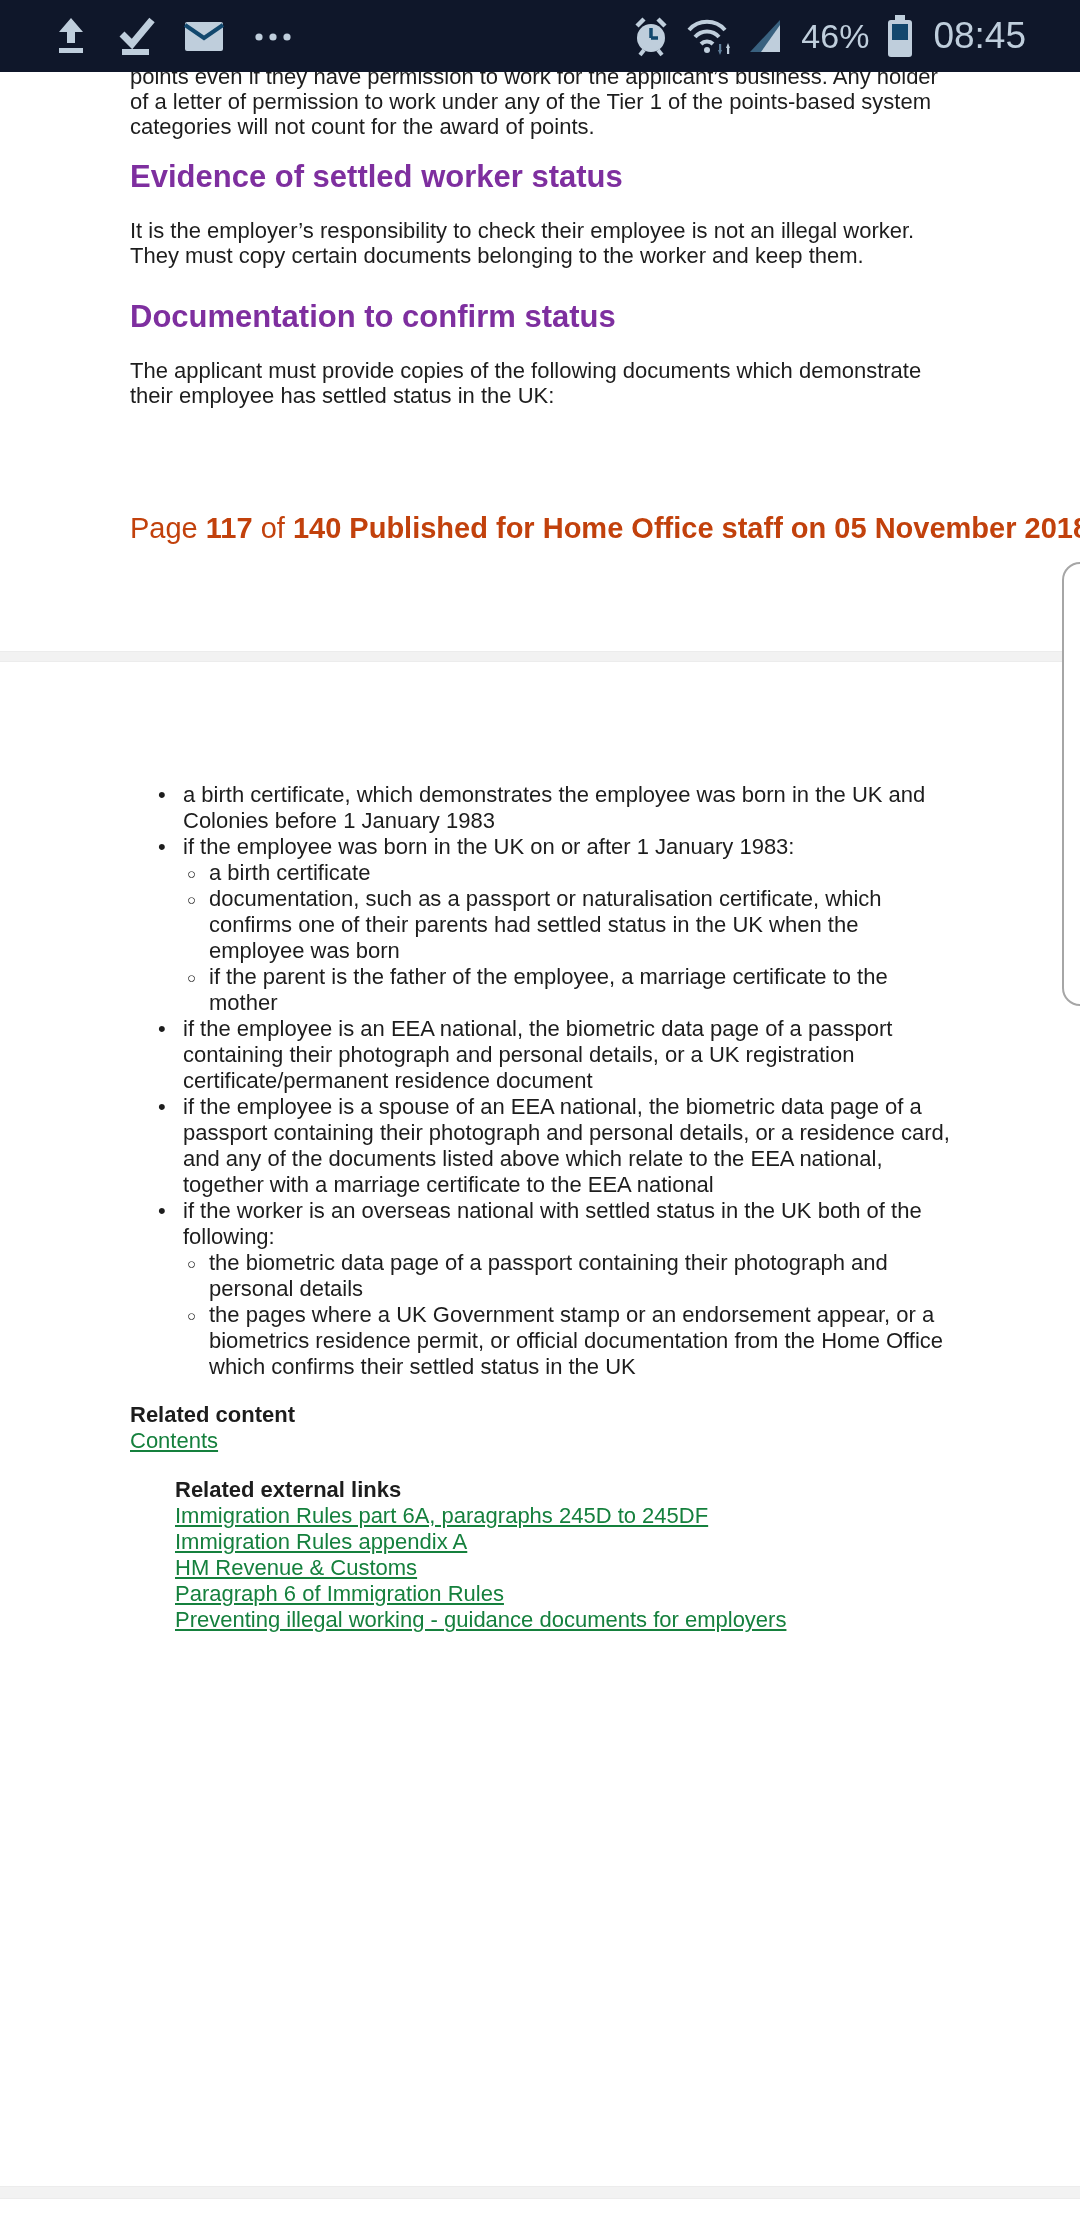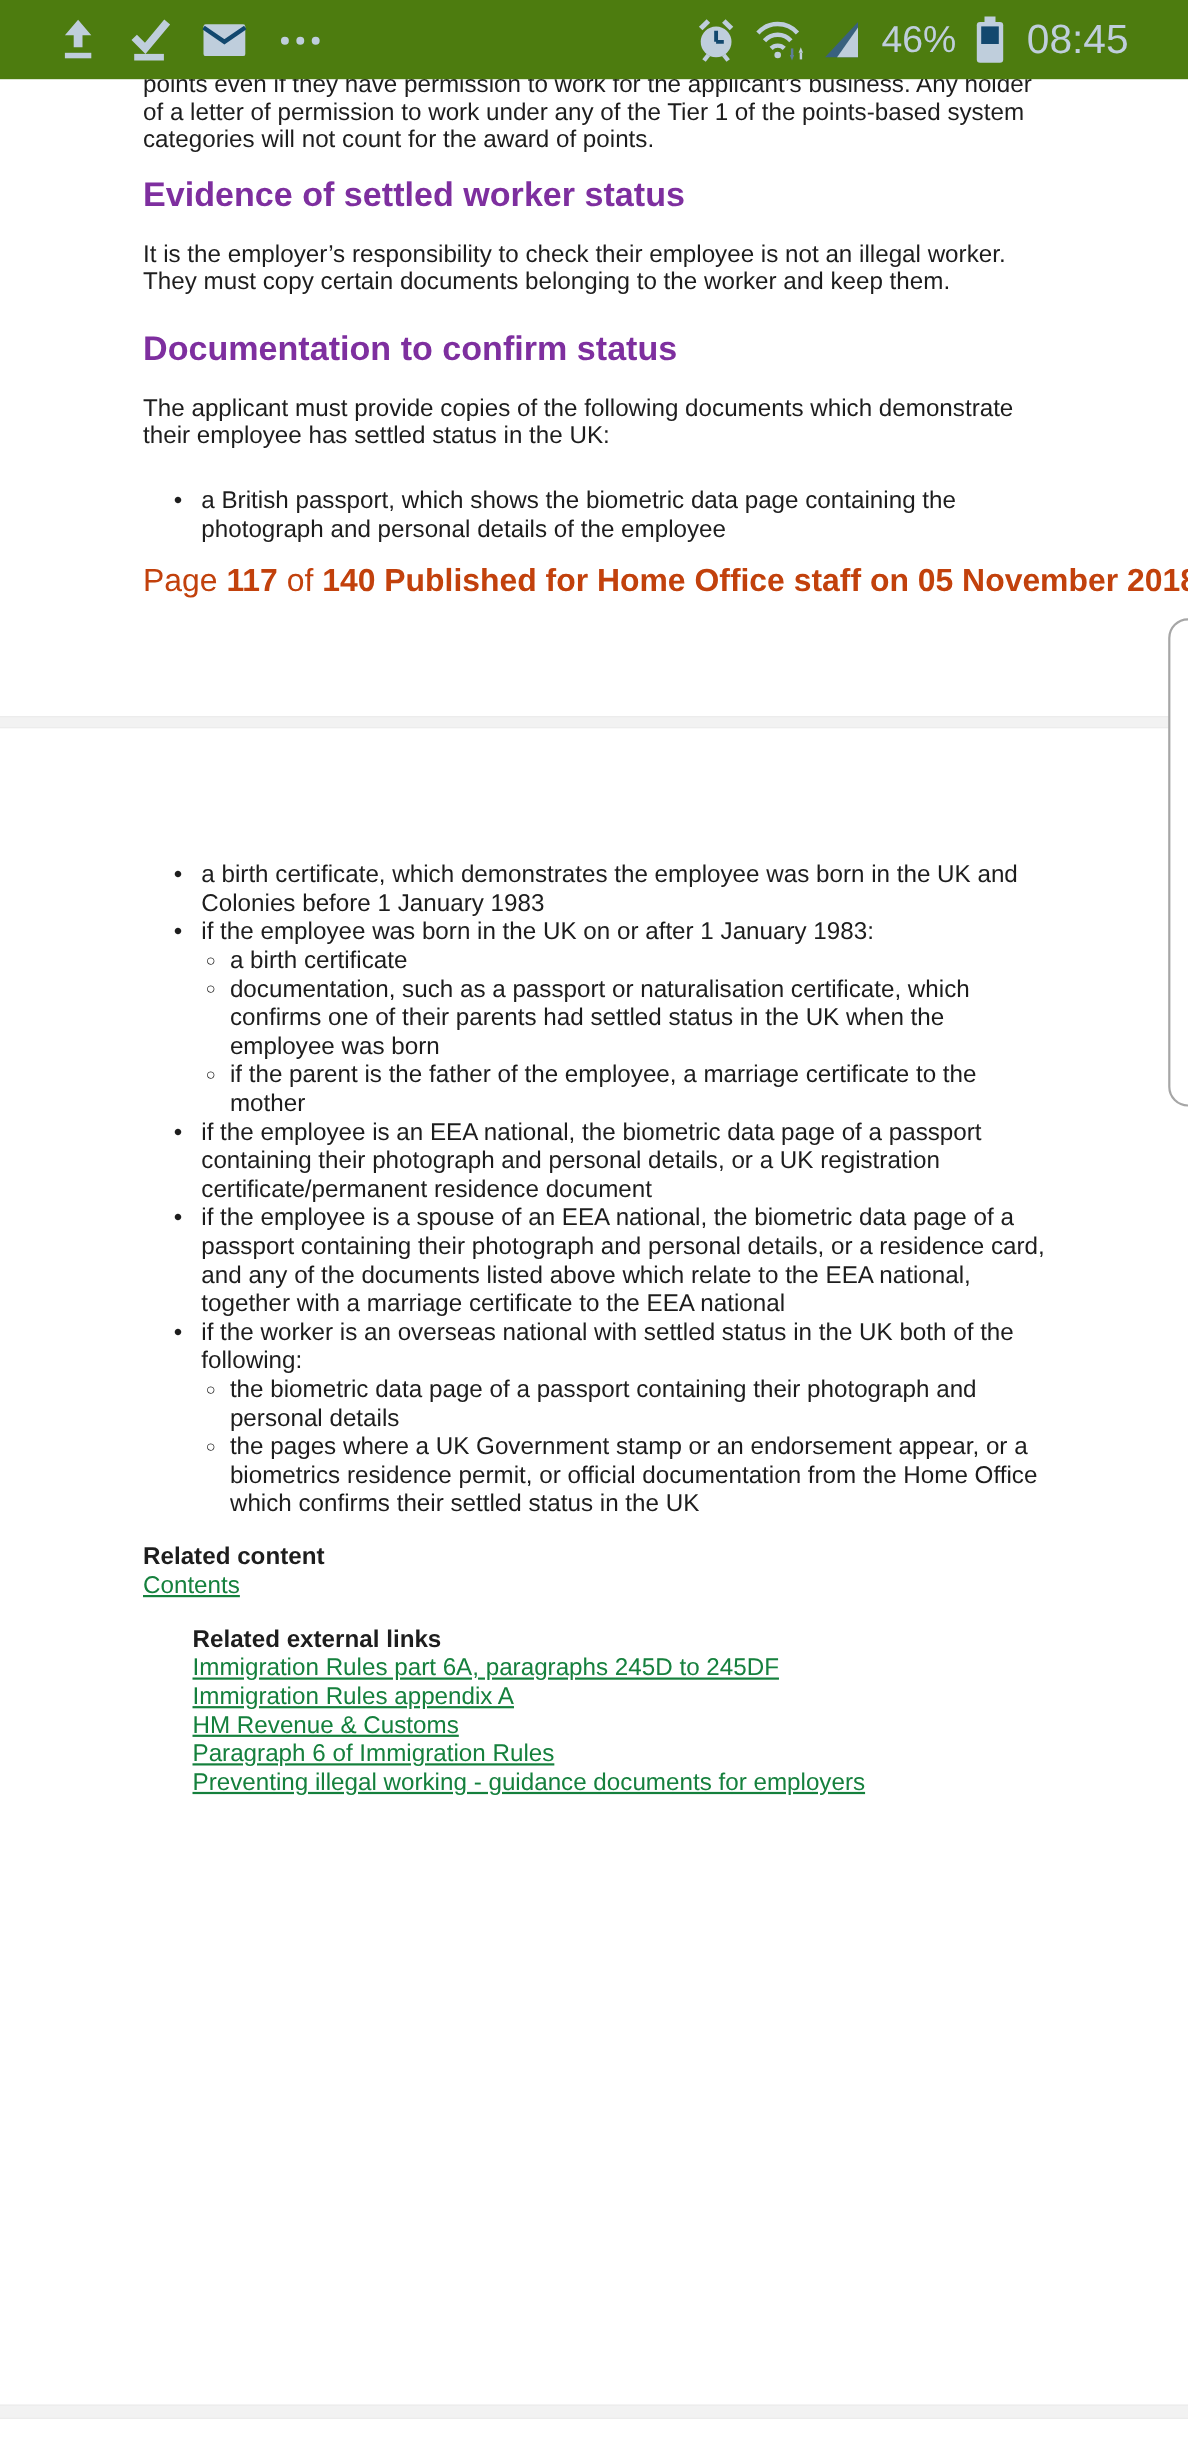--- a/index.html
+++ b/index.html
@@ -3,21 +3,21 @@
 <meta charset="utf-8">
 <style>
   html,body{margin:0;padding:0;background:#ffffff;}
   .screen{
     position:relative;width:1080px;height:2220px;overflow:hidden;
     background:#ffffff;font-family:"Liberation Sans", sans-serif;
   }
   
   .status-bar{
     position:absolute;top:0;left:0;width:1080px;height:72px;
-    background:#4d7c0f;display:flex;align-items:center;
+    background:#0f172a;display:flex;align-items:center;
     padding:0 54px 0 52px;box-sizing:border-box;z-index:50;
     color:#BFCEDC;
   }
   .sb-left{display:flex;align-items:center;gap:27px;}
   .sb-spacer{flex:1;}
   .sb-right{display:flex;align-items:center;gap:13px;}
   .sb-icon{display:block;}
   .sb-pct{font-size:34px;letter-spacing:0;margin:0 4px 0 6px;}
   .sb-time{font-size:37px;margin-left:6px;}
   
@@ -62,24 +62,20 @@
   <div class="doc-heading" style="top:159px;">Evidence of settled worker status</div>
 
   <div class="doc-text" style="top:218px;">It is the employer’s responsibility to check their employee is not an illegal worker.
 They must copy certain documents belonging to the worker and keep them.</div>
 
   <div class="doc-heading" style="top:299px;">Documentation to confirm status</div>
 
   <div class="doc-text" style="top:358px;">The applicant must provide copies of the following documents which demonstrate
 their employee has settled status in the UK:</div>
 
-  <div class="blist" style="top:442px;">
-    <div class="li1">a British passport, which shows the biometric data page containing the
-photograph and personal details of the employee</div>
-  </div>
 
   <div class="doc-footer" style="top:516px;">
     <span>Page </span><span class="b">117</span><span> of </span><span class="b">140 Published for Home Office staff on 05 November 2018</span>
   </div>
 
   <div class="page-gap gap-1"></div>
 
   <div class="blist" style="top:782px;">
     <div class="li1">a birth certificate, which demonstrates the employee was born in the UK and
 Colonies before 1 January 1983</div>

